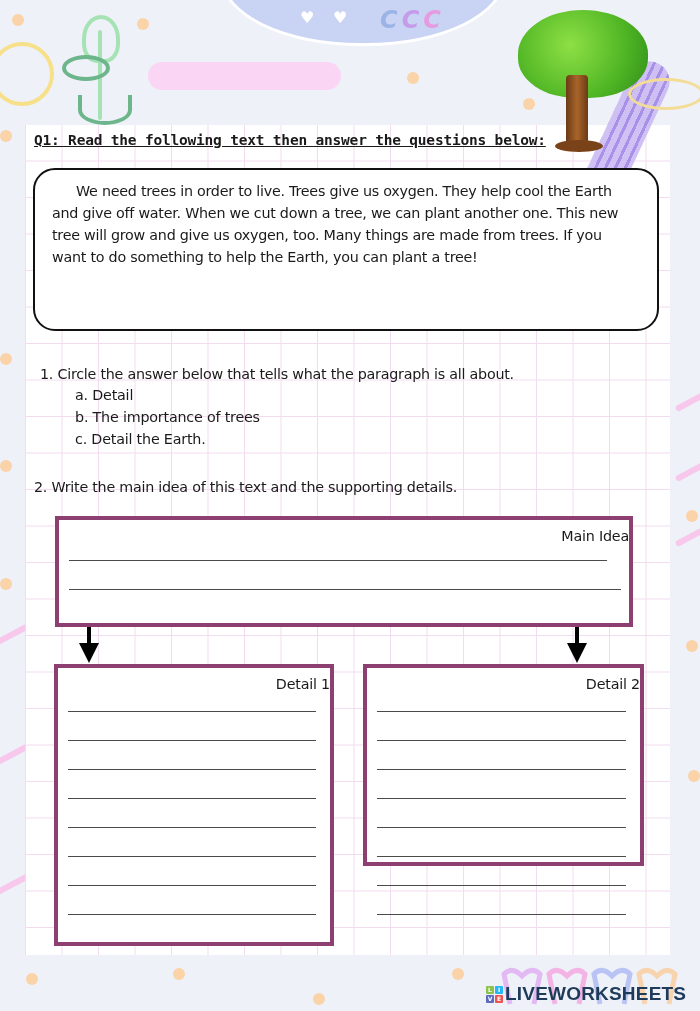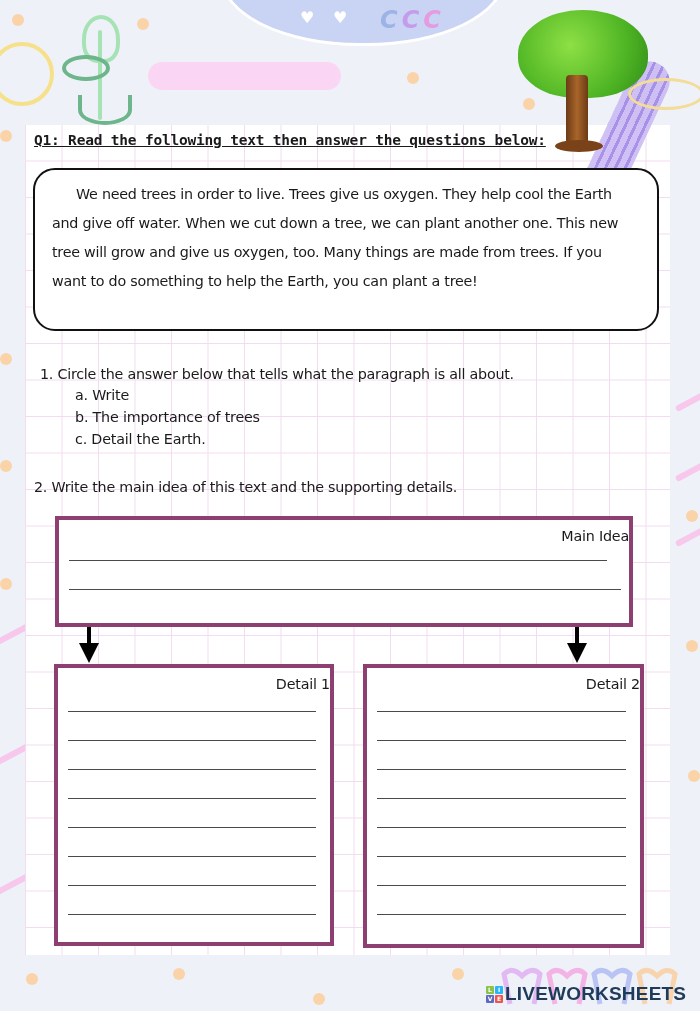--- a/index.html
+++ b/index.html
@@ -73,36 +73,36 @@
     text-decoration: underline; letter-spacing: -0.2px;
   }
 
   .passage-box {
     left: 33px; top: 168px; width: 626px; height: 163px;
     box-sizing: border-box;
     border: 2.5px solid #111; border-radius: 22px; background: #ffffff;
     padding: 10px 18px 0 17px;
   }
   .passage-text {
-    font-size: 14.3px; line-height: 29px; letter-spacing: -0.25px;
+    font-size: 14.3px; line-height: 22px; letter-spacing: -0.25px;
     text-indent: 24px; margin: 0;
   }
 
   .q-text { font-size: 14.3px; letter-spacing: -0.25px; }
   .q1 { left: 40px; top: 366px; }
   .opt { left: 75px; font-size: 14.3px; letter-spacing: -0.2px; }
   .opt-a { top: 387px; }
   .opt-b { top: 409px; }
   .opt-c { top: 431px; }
   .q2 { left: 34px; top: 479px; }
 
   .frame { border: 4px solid #8e3f72; background: #ffffff; box-sizing: border-box; }
   .main-idea { left: 55px; top: 516px; width: 578px; height: 111px; }
   .detail1 { left: 54px; top: 664px; width: 280px; height: 282px; }
-  .detail2 { left: 363px; top: 664px; width: 281px; height: 284px; }
+  .detail2 { left: 363px; top: 664px; width: 281px; height: 202px; }
   .box-title { position: absolute; left: 0; right: 0; text-align: right; font-size: 14.3px; letter-spacing: -0.2px; }
   .main-idea .box-title { top: 8px; }
   .detail1 .box-title, .detail2 .box-title { top: 8px; }
   .rule { position: absolute; height: 1px; background: #4a4a4a; }
 
   .arrow { width: 4px; background: #000; }
   .arrow-head {
     width: 0; height: 0;
     border-left: 10px solid transparent; border-right: 10px solid transparent;
     border-top: 20px solid #000;
@@ -169,21 +169,21 @@
 <div class="abs tree-trunk"></div>
 <div class="abs tree-root"></div>
 
 <div class="abs q1-title">Q1: Read the following text then answer the questions below:</div>
 
 <div class="abs passage-box">
   <p class="passage-text">We need trees in order to live. Trees give us oxygen. They help cool the Earth and give off water. When we cut down a tree, we can plant another one. This new tree will grow and give us oxygen, too. Many things are made from trees. If you want to do something to help the Earth, you can plant a tree!</p>
 </div>
 
 <div class="abs q-text q1">1. Circle the answer below that tells what the paragraph is all about.</div>
-<div class="abs opt opt-a">a. Write</div>
+<div class="abs opt opt-a">a. Detail</div>
 <div class="abs opt opt-b">b. The importance of trees</div>
 <div class="abs opt opt-c">c. Detail the Earth.</div>
 
 <div class="abs q-text q2">2. Write the main idea of this text and the supporting details.</div>
 
 <div class="abs frame main-idea">
   <div class="box-title">Main Idea</div>
   <div class="rule" style="left:10px;right:22px;top:40px;"></div>
   <div class="rule" style="left:10px;right:8px;top:69px;"></div>
 </div>

